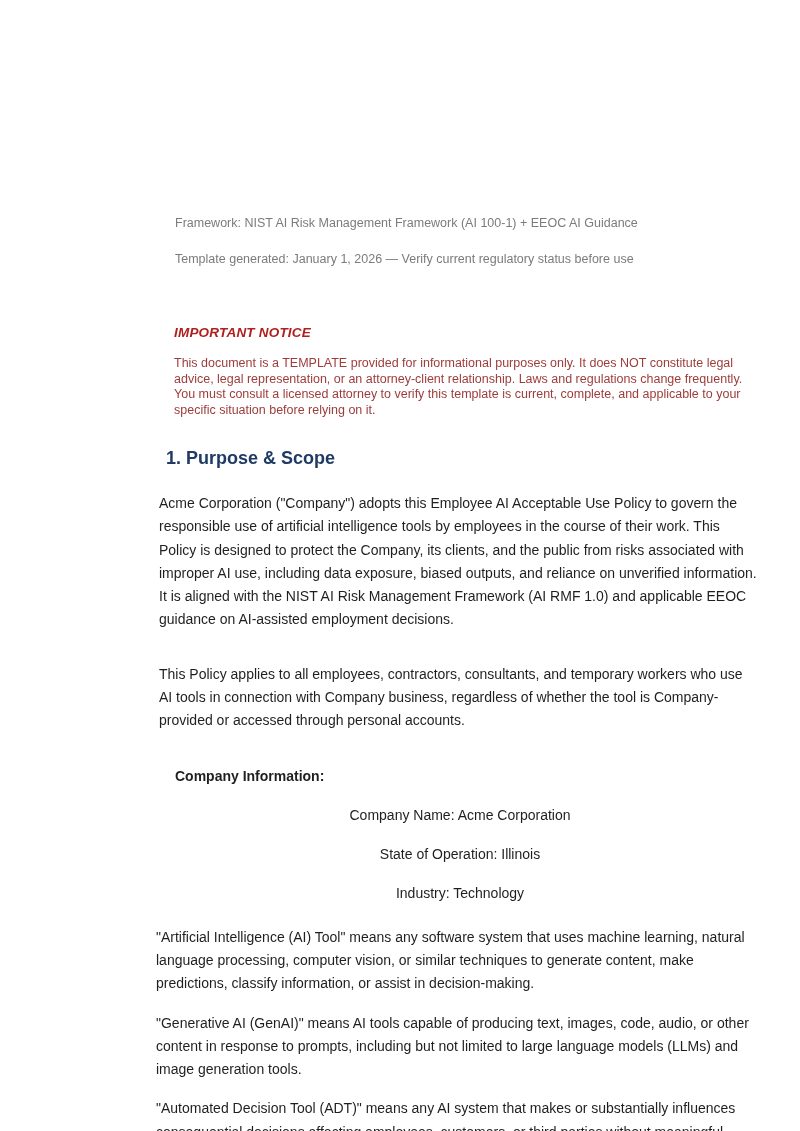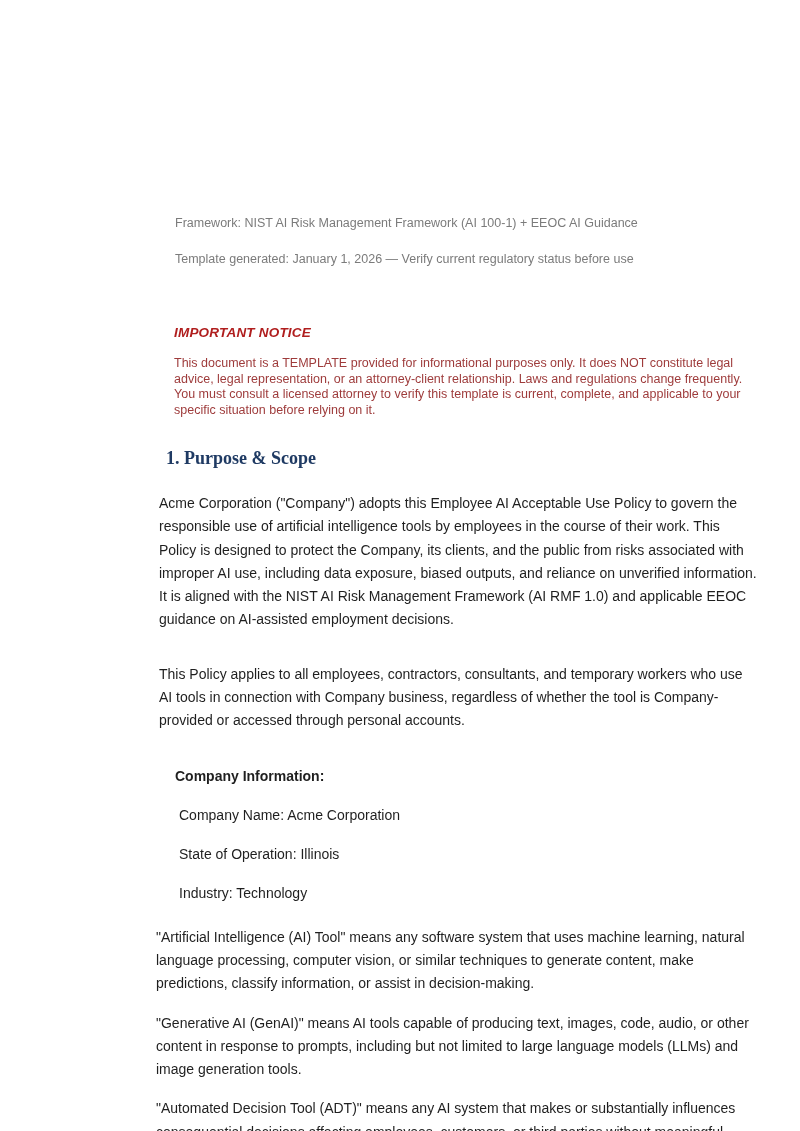--- a/index.html
+++ b/index.html
@@ -37,21 +37,20 @@
     margin-top: 6px;
     color: #9e3b3b;
     font-size: 12.5px;
     line-height: 15.5px;
   }
   .section-heading {
     color: #1f3a63;
     font-weight: bold;
     font-size: 18px;
     margin-left: 23px;
-    font-family: Liberation Serif, serif;
   }
   .heading-purpose { margin-top: 30px; }
   .heading-definitions { margin-top: 36px; }
   .body-par {
     color: #1f1f1f;
     font-size: 14px;
     line-height: 23.3px;
   }
   .par-1 { margin-top: 23px; }
   .par-2 { margin-top: 31px; }
@@ -60,20 +59,21 @@
     color: #1f1f1f;
     font-weight: bold;
     font-size: 14px;
     line-height: 23px;
   }
   .ci-item {
     color: #1f1f1f;
     font-size: 14px;
     line-height: 23px;
     margin-left: 20px;
+    text-align: center;
   }
   .def-par {
     color: #1f1f1f;
     font-size: 14px;
     line-height: 23.3px;
     margin-left: 13px;
     margin-top: 12px;
   }
   .def-first { margin-top: 21px; }
   .footer {

